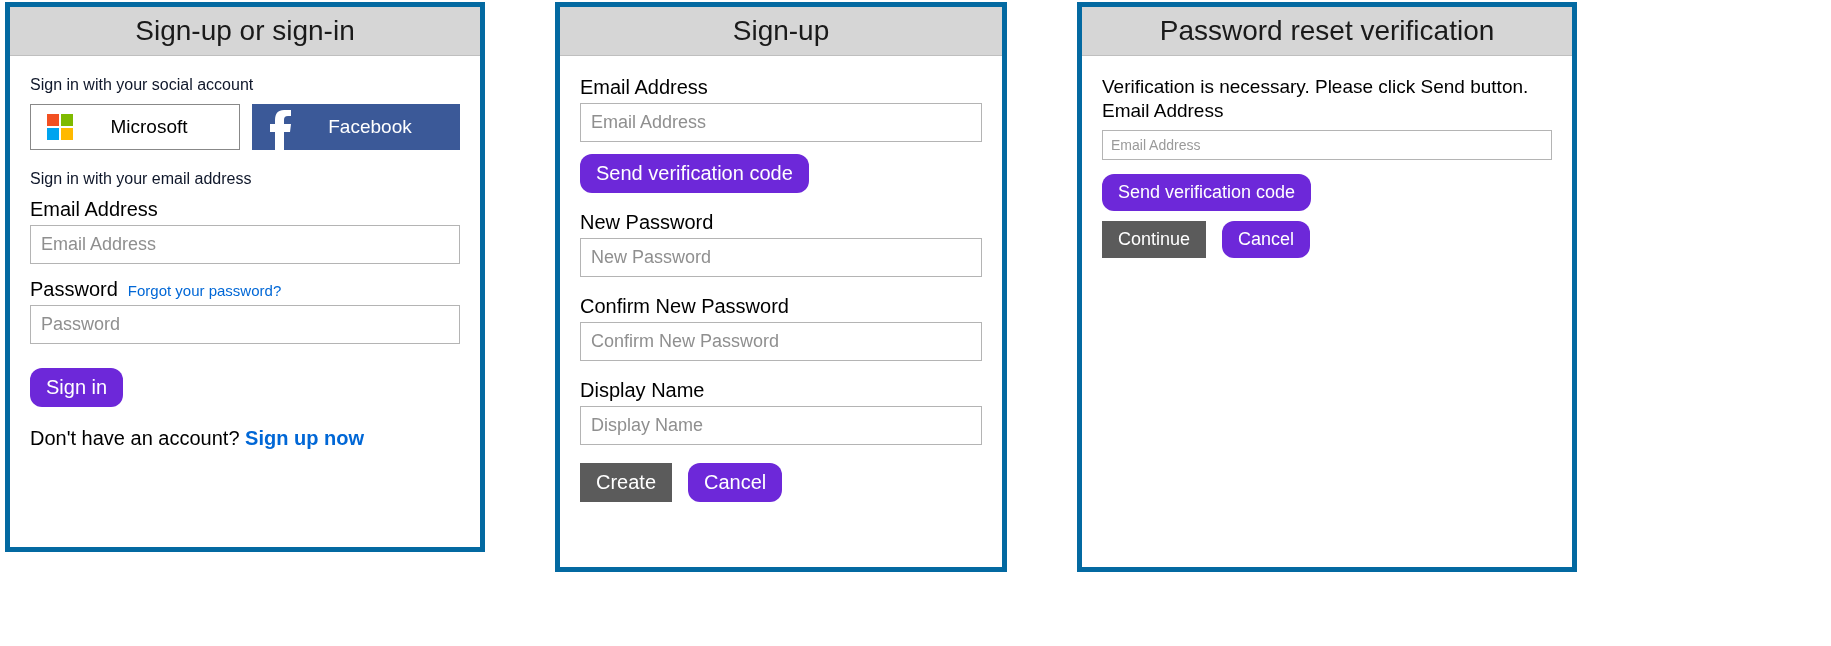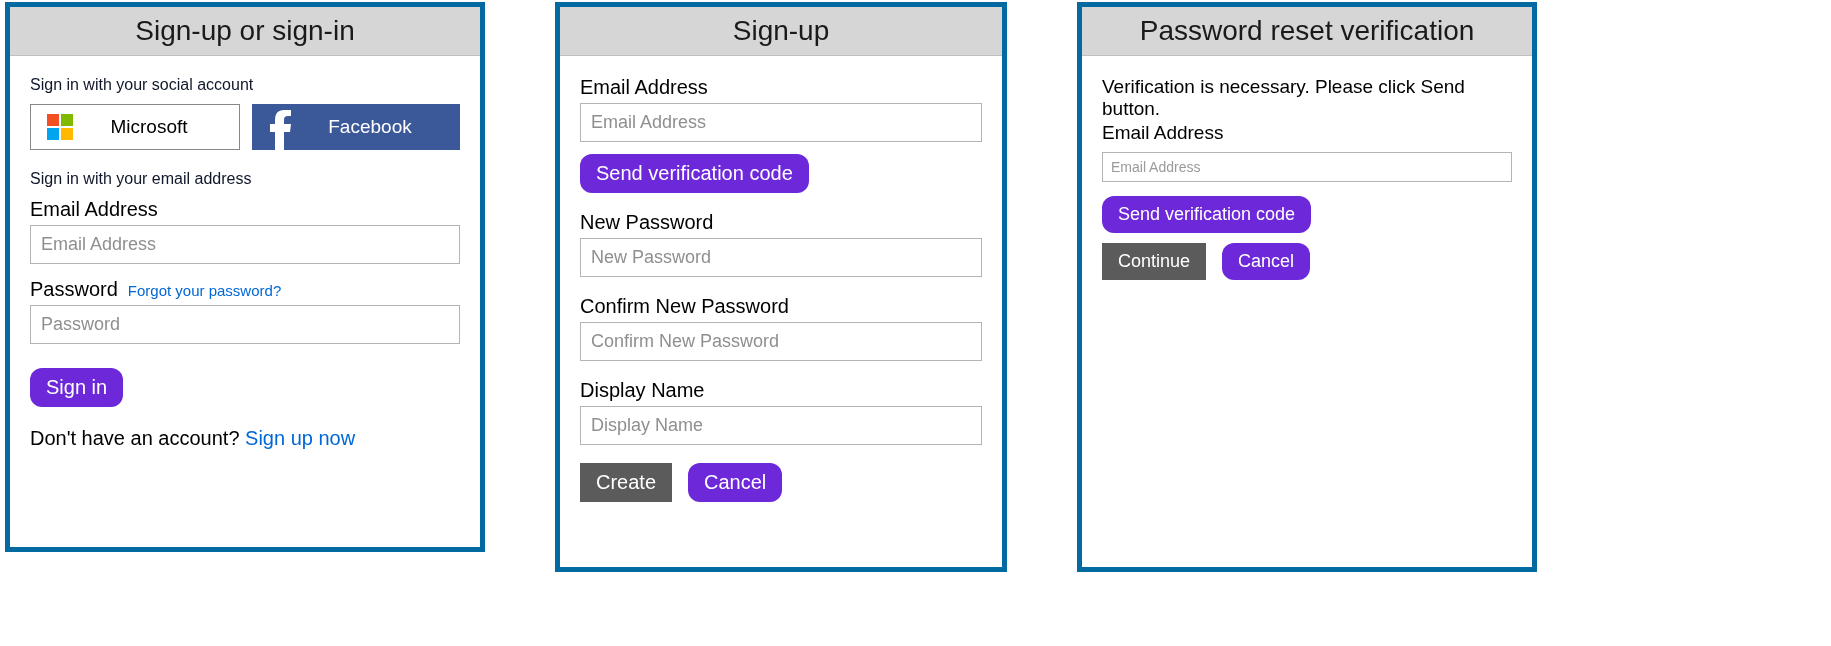--- a/index.html
+++ b/index.html
@@ -16,21 +16,21 @@
     padding: 2px 5px;
   }
   .panel {
     border: 5px solid #0369a1;
     background: #fff;
     display: flex;
     flex-direction: column;
   }
   .panel-1 { width: 480px; height: 550px; }
   .panel-2 { width: 452px; height: 570px; }
-  .panel-3 { width: 460px; height: 570px; }
+  .panel-3 { width: 500px; height: 570px; }
   .panel-header {
     background: #d6d6d6;
     border-bottom: 1px solid #bfbfbf;
     text-align: center;
     padding: 8px 10px;
     font-size: 28px;
     color: #1a1a1a;
   }
   .panel-body {
     padding: 20px 20px 10px 20px;
@@ -150,20 +150,21 @@
     align-items: center;
   }
   .signup-line {
     font-size: 20px;
     margin-top: 20px;
   }
   .signup-link {
     color: #0067d6;
     text-decoration: none;
     cursor: pointer;
+    font-weight: bold;
   }
   .signin-btn-wrap { margin-top: 24px; }
   .verify-btn-wrap { margin-top: 12px; margin-bottom: 18px; }
   .info-text {
     font-size: 19px;
     color: #000;
     margin-bottom: 2px;
   }
   .small-input {
     width: 100%;

